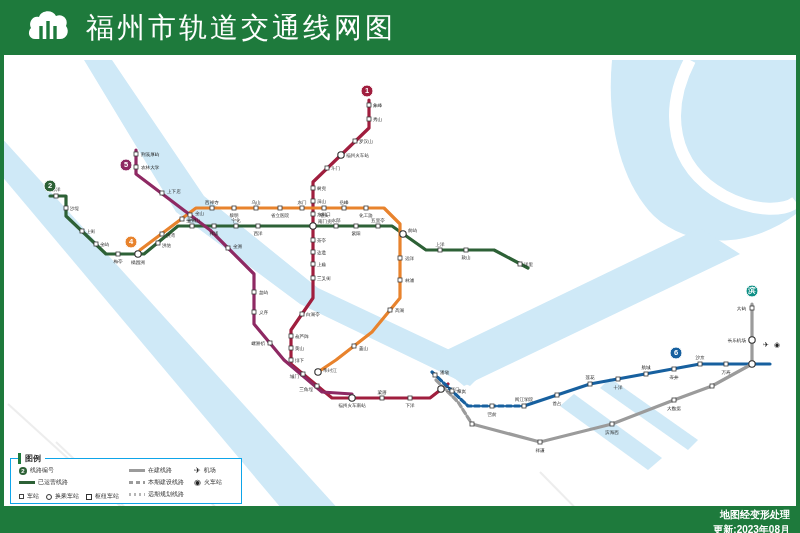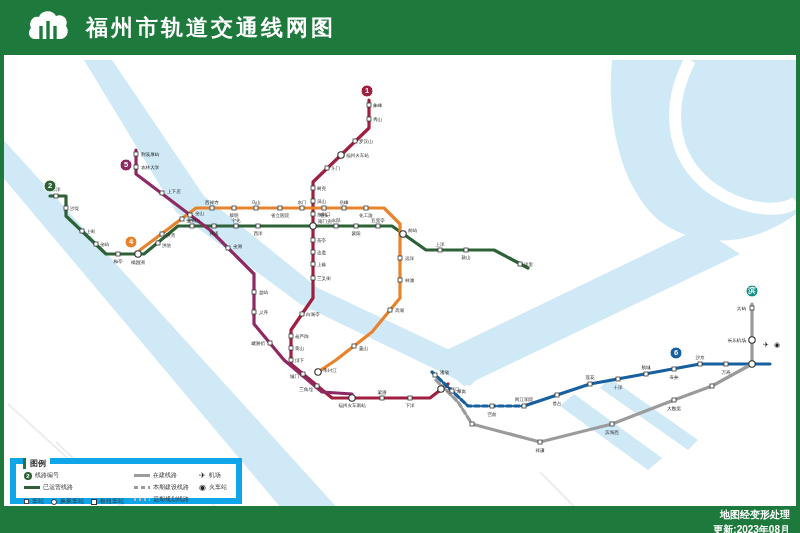--- a/index.html
+++ b/index.html
@@ -2,22 +2,22 @@
 <html><head>
 <meta charset="utf-8">
 <style>
   *{box-sizing:border-box;margin:0;padding:0}
   html,body{width:800px;height:533px}
   body{position:relative;background:#1e7a3c;font-family:"Liberation Sans",sans-serif;overflow:hidden}
   #metro-svg{position:absolute;left:0;top:0;z-index:0}
   #metro-svg text{font-family:"Liberation Sans",sans-serif}
   header{position:absolute;top:0;left:0;right:0;height:55px;z-index:2;display:flex;align-items:center;gap:16px;padding-left:26px}
   .logo svg{display:block}
-  h1{color:#fff;font-size:22px;font-weight:bold;letter-spacing:3px}
-  .legend{position:absolute;left:10px;top:458px;width:232px;height:46px;background:#fff;border:6px solid #0ea5e9;z-index:3;padding:7px 6px 3px 8px}
+  h1{color:#fff;font-size:28px;font-weight:normal;letter-spacing:3px}
+  .legend{position:absolute;left:10px;top:458px;width:232px;height:46px;background:#fff;border:1px solid #0ea5e9;z-index:3;padding:7px 6px 3px 8px}
   .legend-title{position:absolute;top:-6px;left:7px;background:#fff;padding:0 4px;font-size:8px;font-weight:bold;color:#2b2b2b;border-left:3px solid #1e7a3c}
   .legend-body{display:flex;gap:10px;height:100%}
   .lg-col{display:flex;flex-direction:column;justify-content:flex-start;gap:3px}
   .lg-row{display:flex;align-items:center;gap:3px;font-size:6px;color:#333;white-space:nowrap}
   .lg-badge{width:8px;height:8px;border-radius:50%;color:#fff;font-size:6px;font-weight:bold;display:inline-flex;align-items:center;justify-content:center}
   .lg-line{width:16px;height:3px;display:inline-block}
   .lg-station{width:5px;height:5px;background:#fff;border:1px solid #444;display:inline-block}
   .lg-interchange{width:6px;height:6px;background:#fff;border:1.2px solid #333;border-radius:50%;display:inline-block}
   .lg-hub{width:6px;height:6px;background:#fff;border:1.6px solid #333;display:inline-block}
   .lg-glyph{font-size:8px;color:#222;line-height:1}

